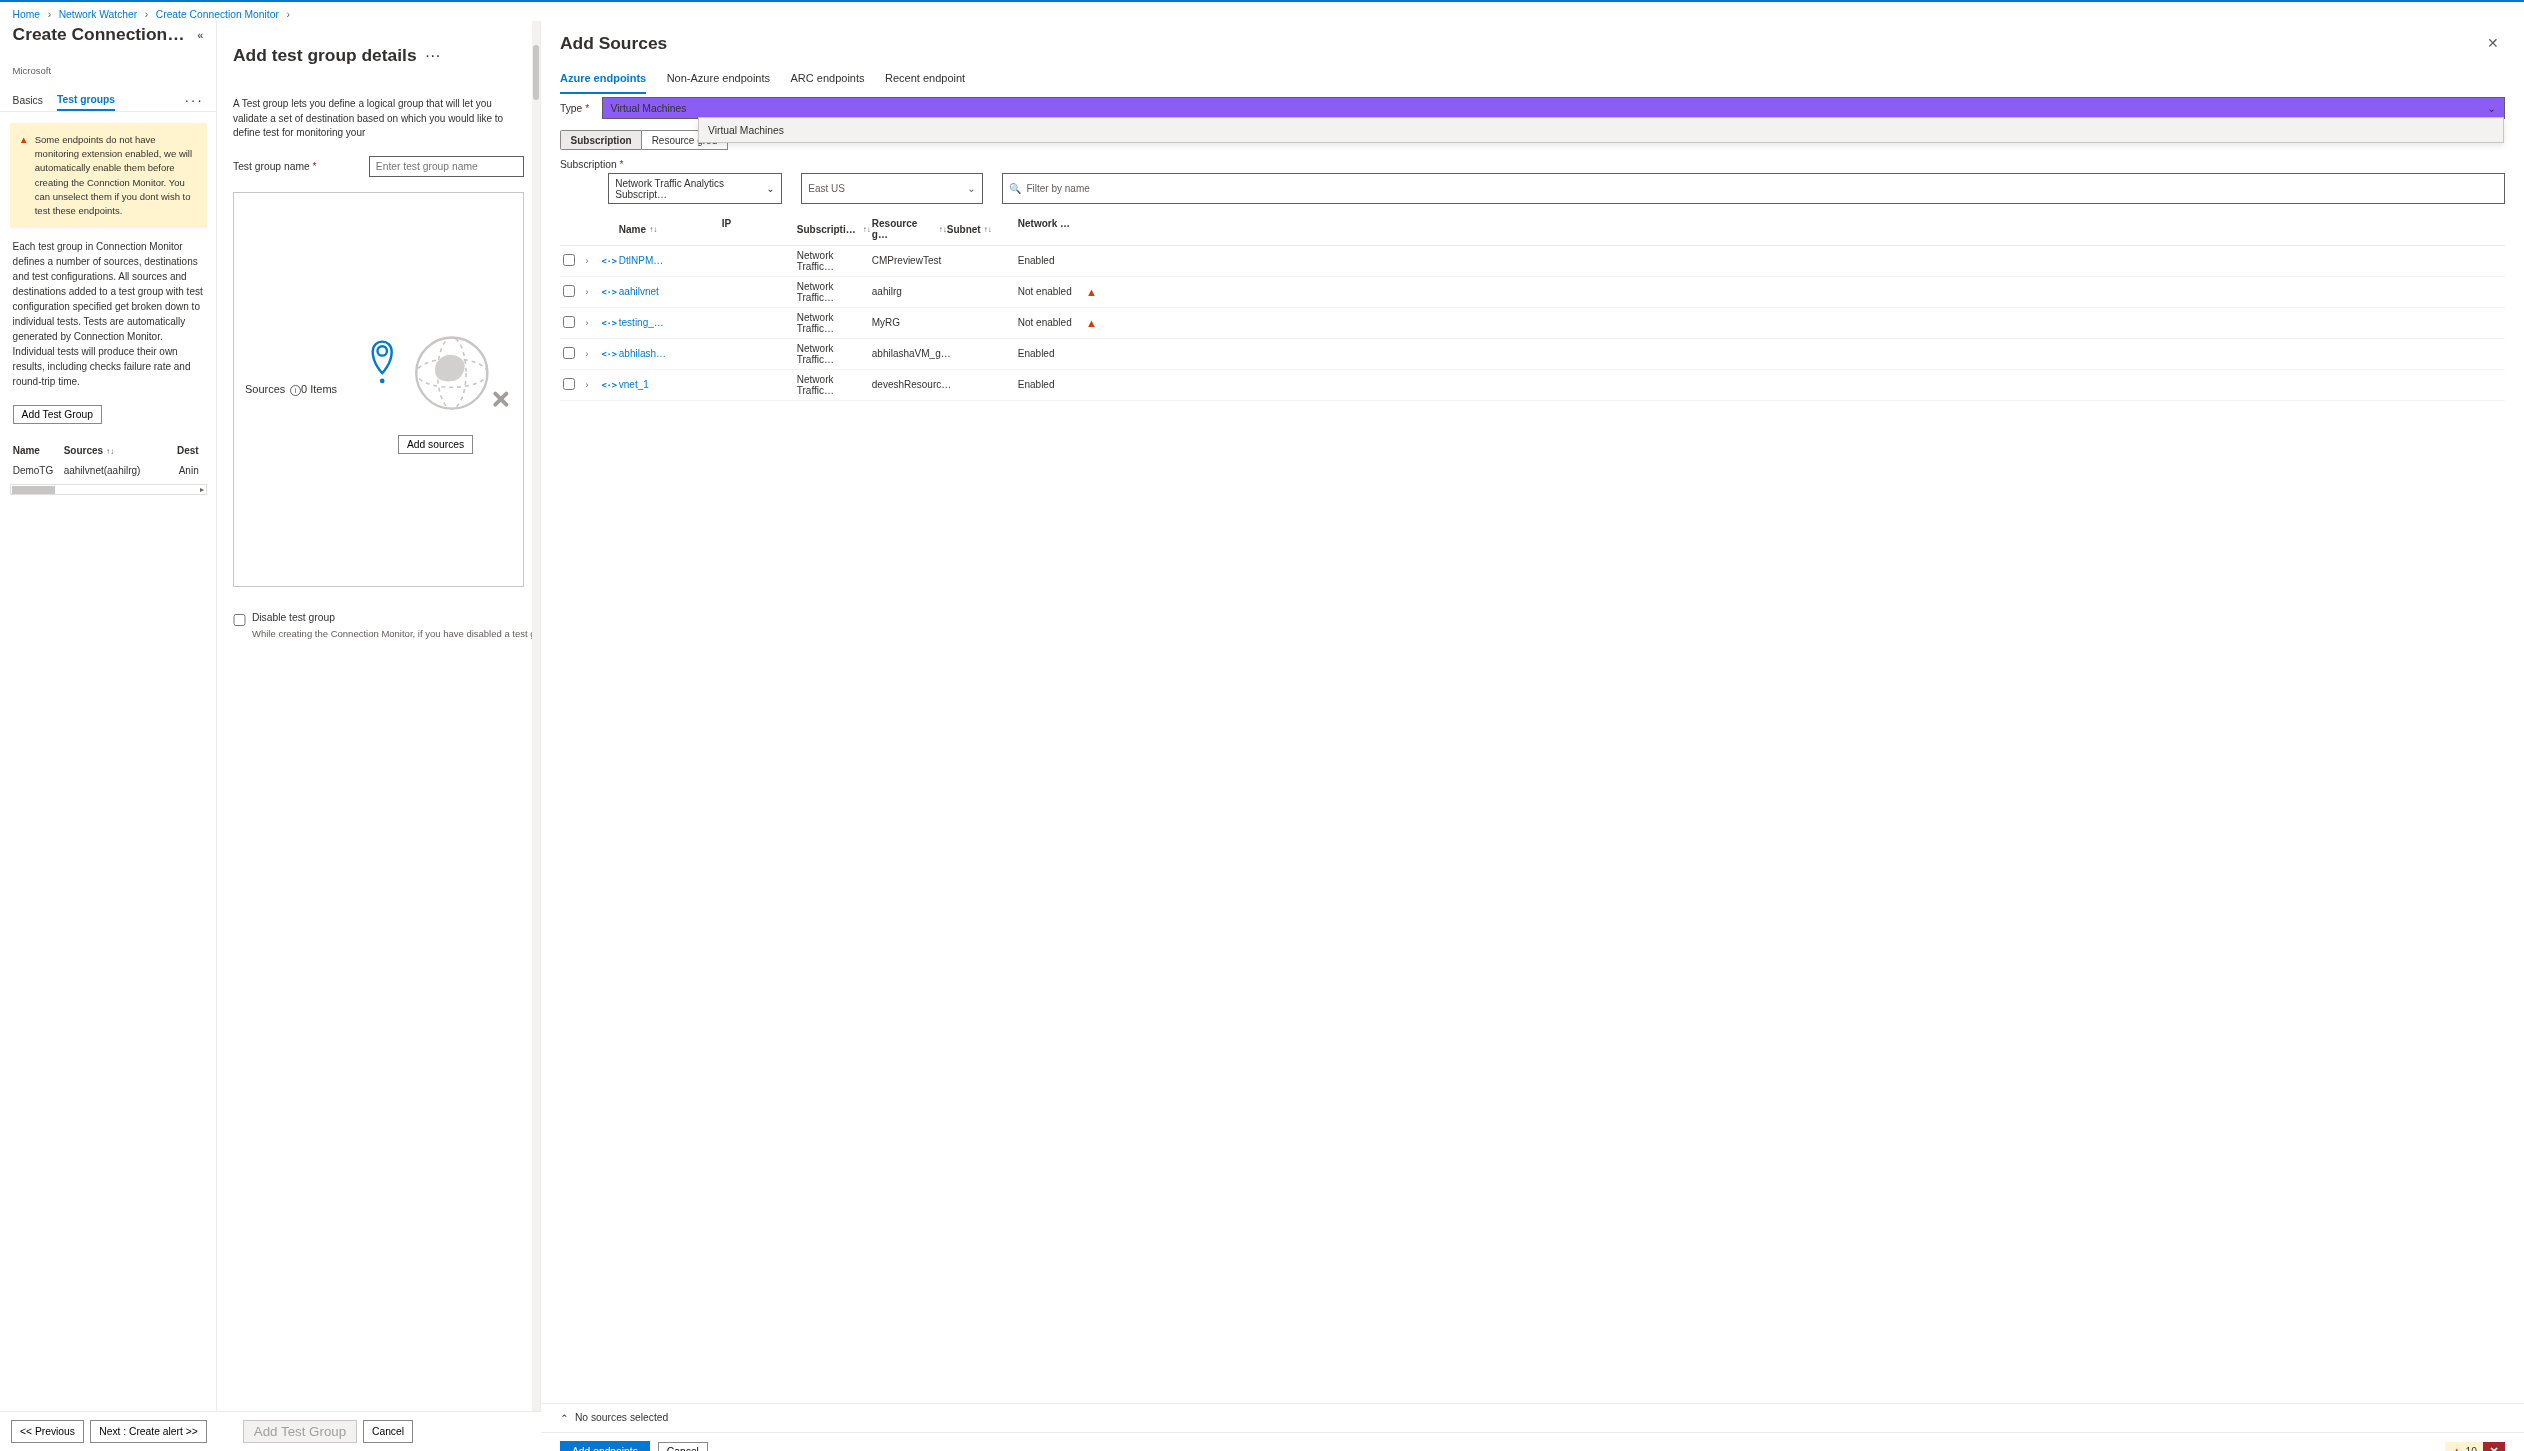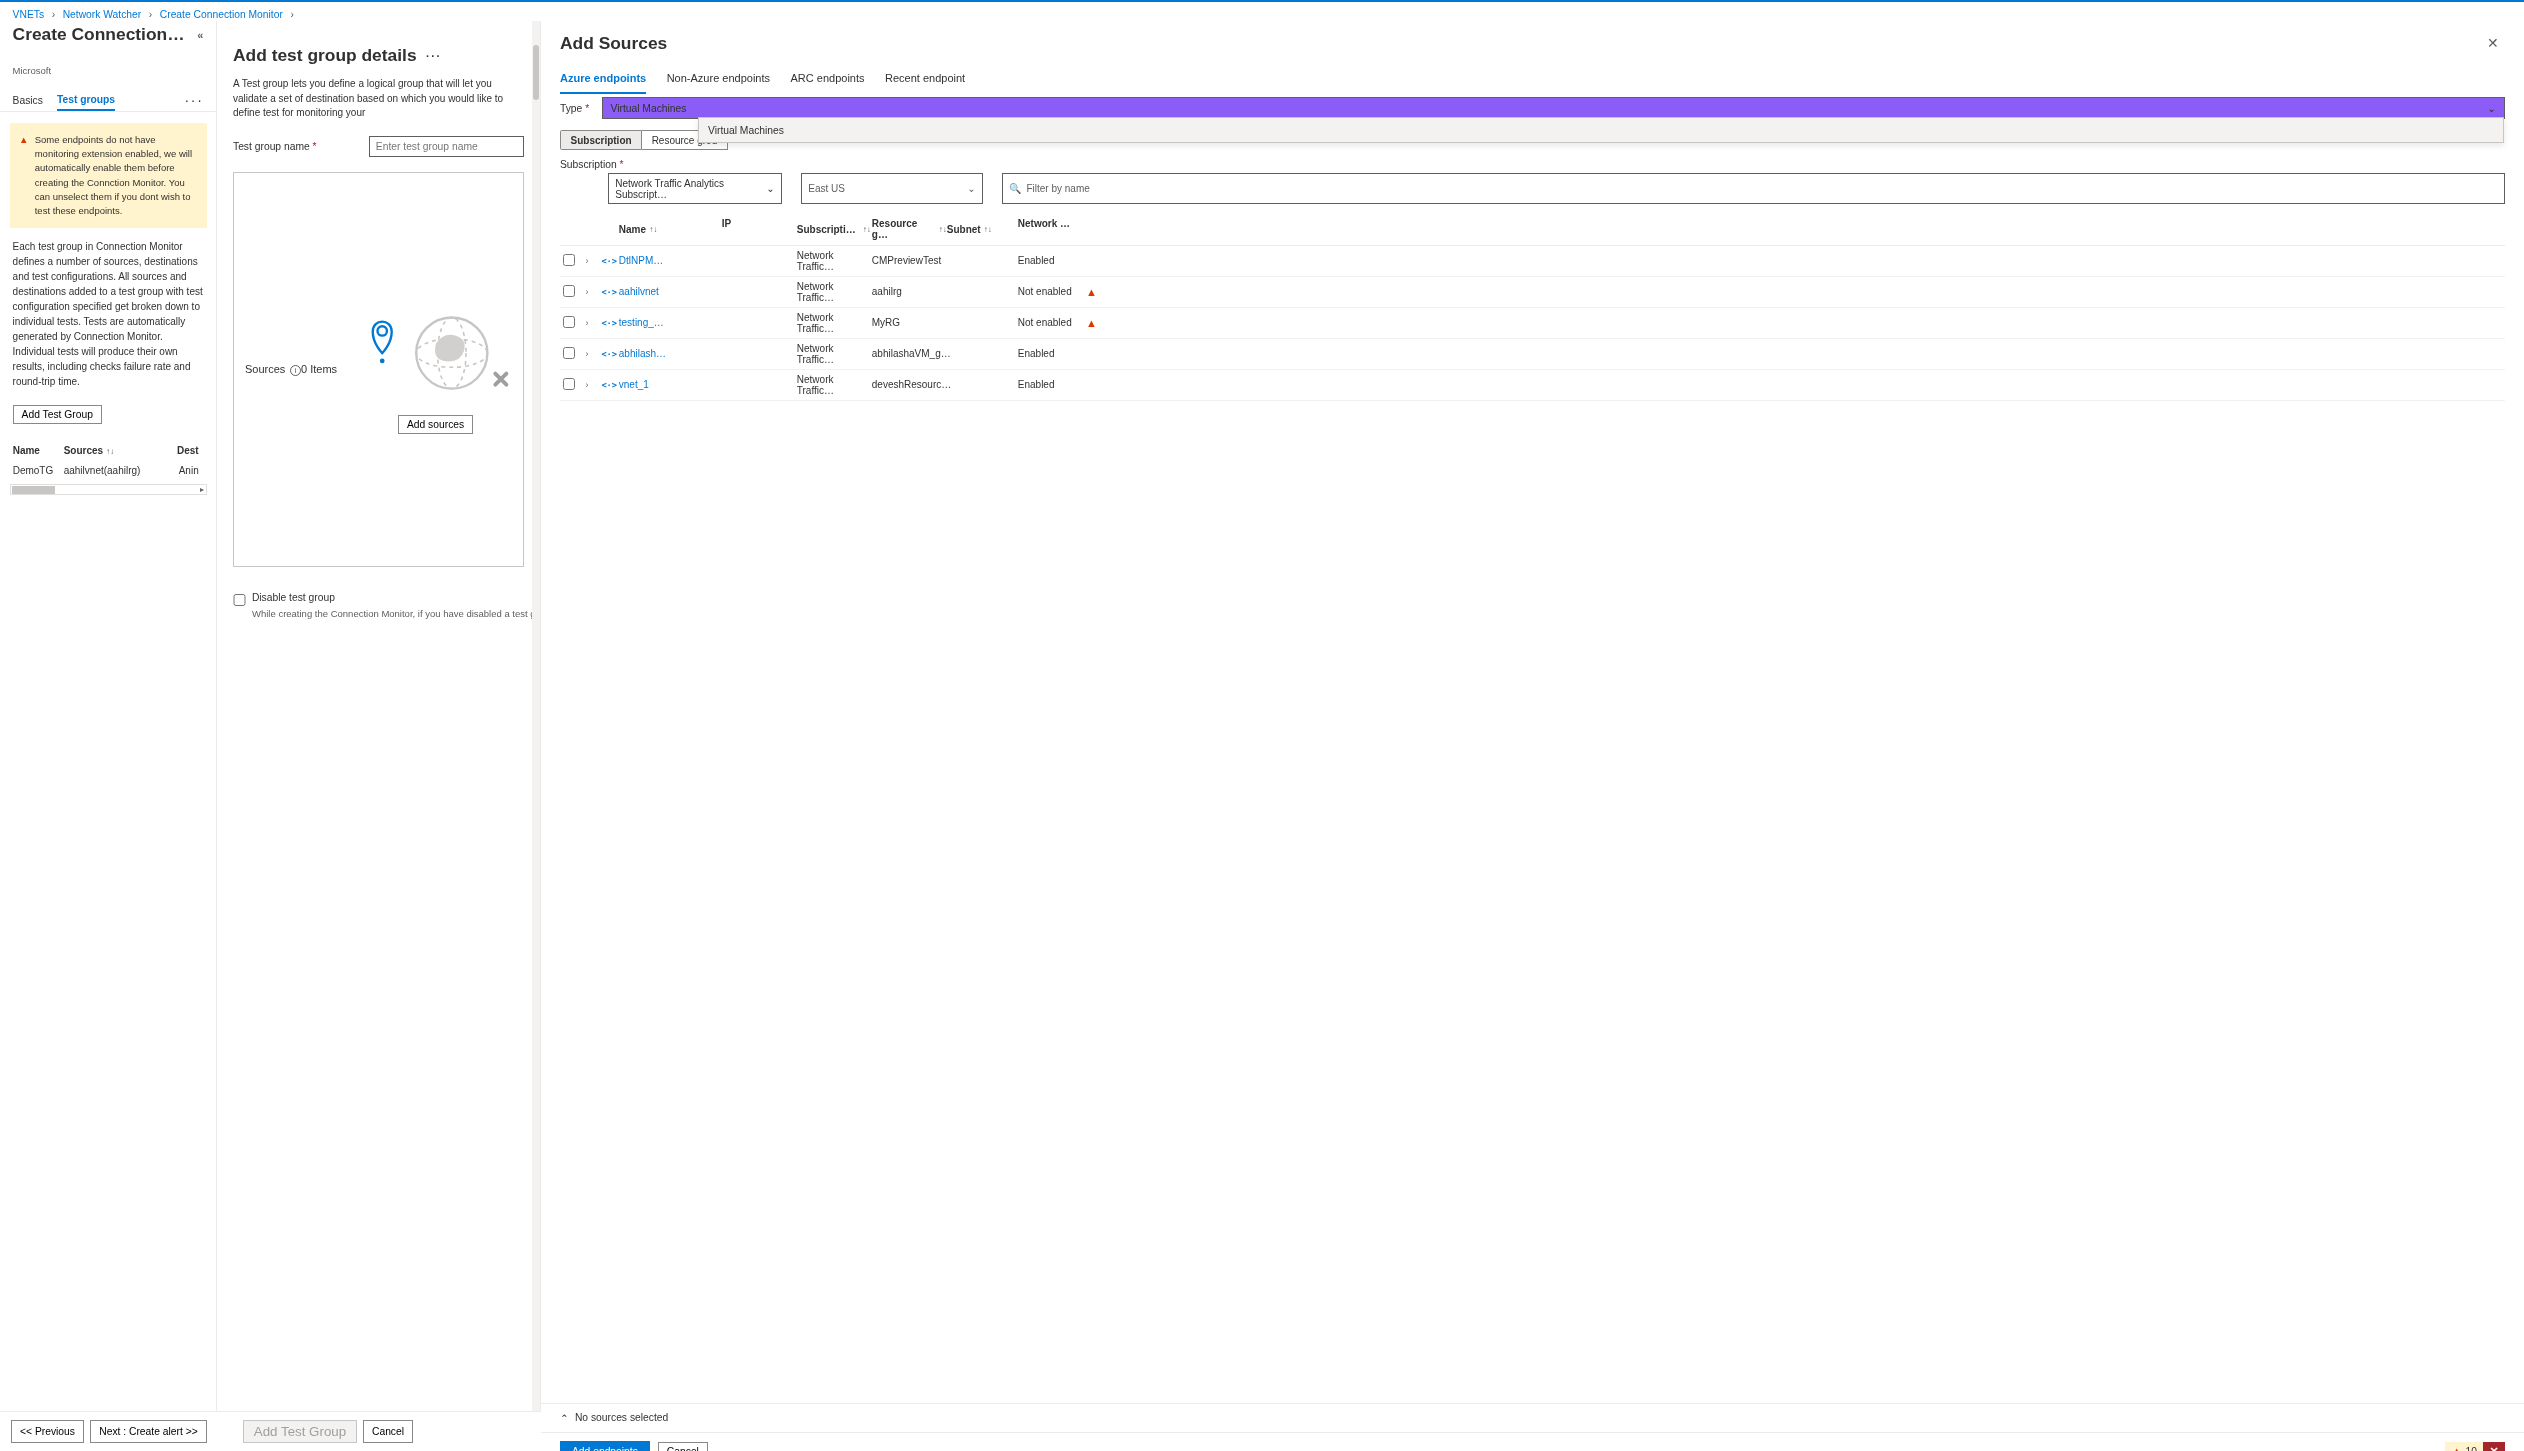--- a/index.html
+++ b/index.html
@@ -30,21 +30,21 @@
 .lt-name{width:43px;} .lt-src{width:95px;} .lt-dest{width:32px; text-align:right;}
 .left-hscroll { margin:3.2px 9.5px; height:11px; border:0.8px solid #e1dfdd; position:relative;}
 .left-hscroll-thumb{ position:absolute; left:1.6px; top:0.8px; height:8px; width:43px; background:#c8c6c4;}
 .left-hscroll-arrow{ position:absolute; top:0; font-size:8px; color:#605e5c; padding:0 1.6px;}
 
 
 .col-mid { width: 324px; border-right:0.8px solid #edebe9; display:flex; flex-direction:column; position:relative;}
 .col-mid-scroll { width:8px; background:#f3f2f1; position:absolute; right:0; top:0; bottom:0;}
 .col-mid-scroll-thumb { position:absolute; top:24px; left:0.8px; width:6.3px; height:55px; background:#c8c6c4; border-radius:3.2px;}
 .mid-title { font-size:17.4px; font-weight:600; padding:24px 16px 4.7px; display:flex; align-items:center; gap:9.5px;}
-.mid-desc { font-size:10px; color:#323130; padding:6.3px 16px 11px; line-height:1.45;}
+.mid-desc { font-size:10px; color:#323130; padding:6.3px 16px 11px; line-height:1.45;margin-top:20px;}
 .form-row { display:flex; align-items:center; padding:4.7px 16px; gap:9.5px;}
 .form-label { width:126px; font-size:10.3px;}
 .req { color:#a4262c; }
 .text-input { flex:1; border:0.8px solid #605e5c; padding:4px 6.3px; font-size:10.3px;}
 .sources-box { border:0.8px solid #c8c6c4; margin:9.5px 16px; display:flex; flex-direction:row; height:395px;}
 .sources-head { display:flex; justify-content:space-between; padding:8px 11px; font-size:11px; align-items:center;}
 .sources-empty { flex:1; display:flex; flex-direction:column; align-items:center; justify-content:center; gap:16px;}
 .info-icon { display:inline-block; width:11px; height:11px; border:0.8px solid #605e5c; border-radius:50%; font-size:8px; text-align:center; line-height:9.5px; color:#605e5c; margin-left:4.7px;}
 .checkbox-row { padding: 16px 16px 1.6px; display:flex; align-items:flex-start; gap:6.3px; font-size:10.3px;}
 .checkbox-row input { margin-top:1.6px; width:12.6px; height:12.6px;}
@@ -98,21 +98,21 @@
 .status-err{ background:#a4262c; color:#fff; padding:3.2px 6.3px; font-size:11px; font-weight:bold;}
 .collapse-chev{ color:#605e5c; font-size:11px; cursor:pointer;}
 .ellipsis{ font-size:14px; letter-spacing:1.6px; color:#323130; cursor:pointer;}
 </style>
 </head>
 <body>
 
 <div class="topbar"></div>
 
 <div class="breadcrumbs">
-  <a>VNETs</a>
+  <a>Home</a>
   <span class="sep">›</span>
   <a>Network Watcher</a>
   <span class="sep">›</span>
   <a>Create Connection Monitor</a>
   <span class="sep">›</span>
 </div>
 
 <div class="root">
 
   <div class="col-left">

